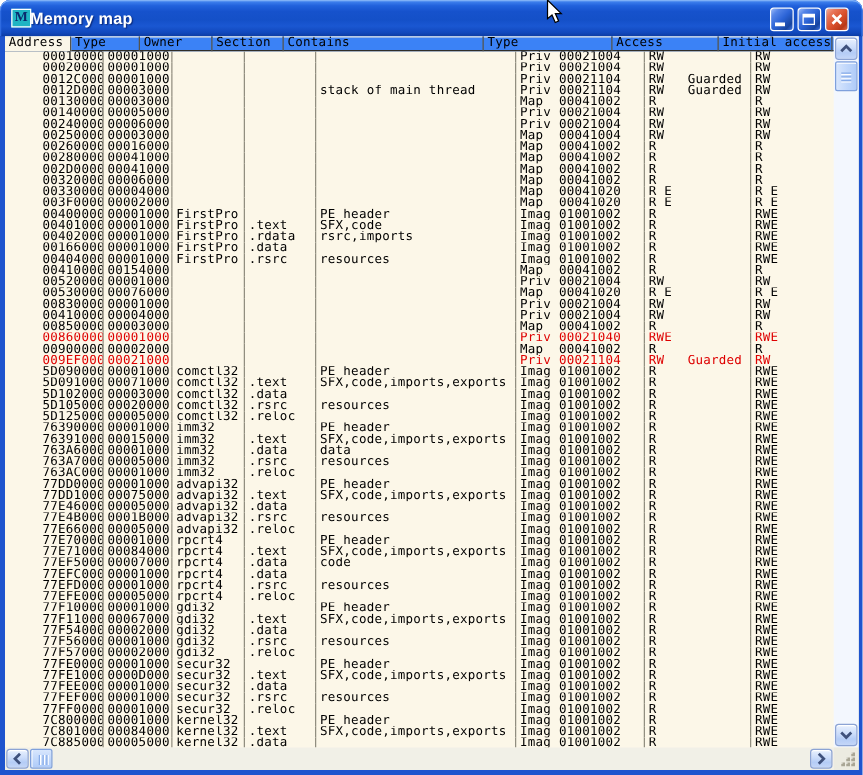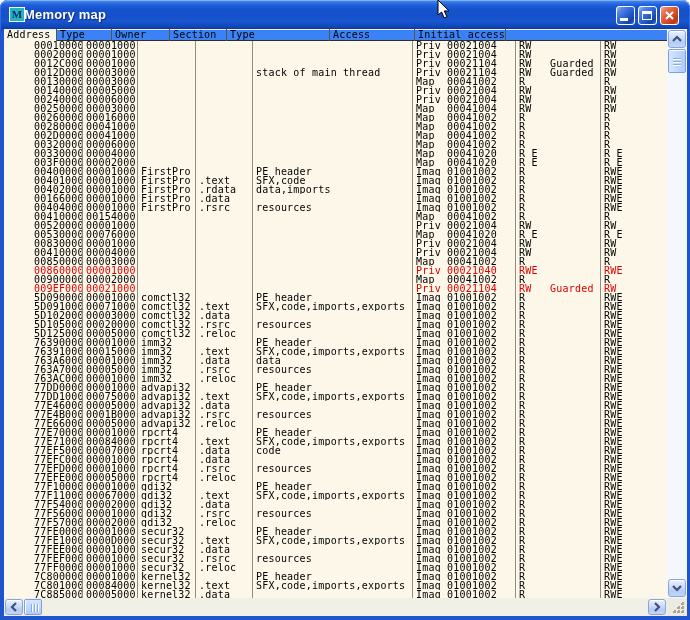--- a/index.html
+++ b/index.html
@@ -114,20 +114,21 @@
     </svg>
   </div>
 
   <div class="client">
 
     <div class="grid-header">
       <div class="hcell c0 sorted">Address</div>
       <div class="hcell c1">Type</div>
       <div class="hcell c2">Owner</div>
       <div class="hcell c3">Section</div>
+      <div class="hcell c4">Contains</div>
       <div class="hcell c5">Type</div>
       <div class="hcell c6">Access</div>
       <div class="hcell c7">Initial access</div>
       <div class="hfill"></div>
     </div>
 
     <div class="grid-body">
         <div class="trow">
           <span class="cell c0">00010000</span>
           <span class="cell c1">00001000</span>
@@ -286,21 +287,21 @@
           <span class="cell c4">SFX,code</span>
           <span class="cell c5">Imag 01001002</span>
           <span class="cell c6">R</span>
           <span class="cell c7">RWE</span>
         </div>
         <div class="trow">
           <span class="cell c0">00402000</span>
           <span class="cell c1">00001000</span>
           <span class="cell c2">FirstPro</span>
           <span class="cell c3">.rdata</span>
-          <span class="cell c4">data,imports</span>
+          <span class="cell c4">rsrc,imports</span>
           <span class="cell c5">Imag 01001002</span>
           <span class="cell c6">R</span>
           <span class="cell c7">RWE</span>
         </div>
         <div class="trow">
           <span class="cell c0">00166000</span>
           <span class="cell c1">00001000</span>
           <span class="cell c2">FirstPro</span>
           <span class="cell c3">.data</span>
           <span class="cell c4"></span>

